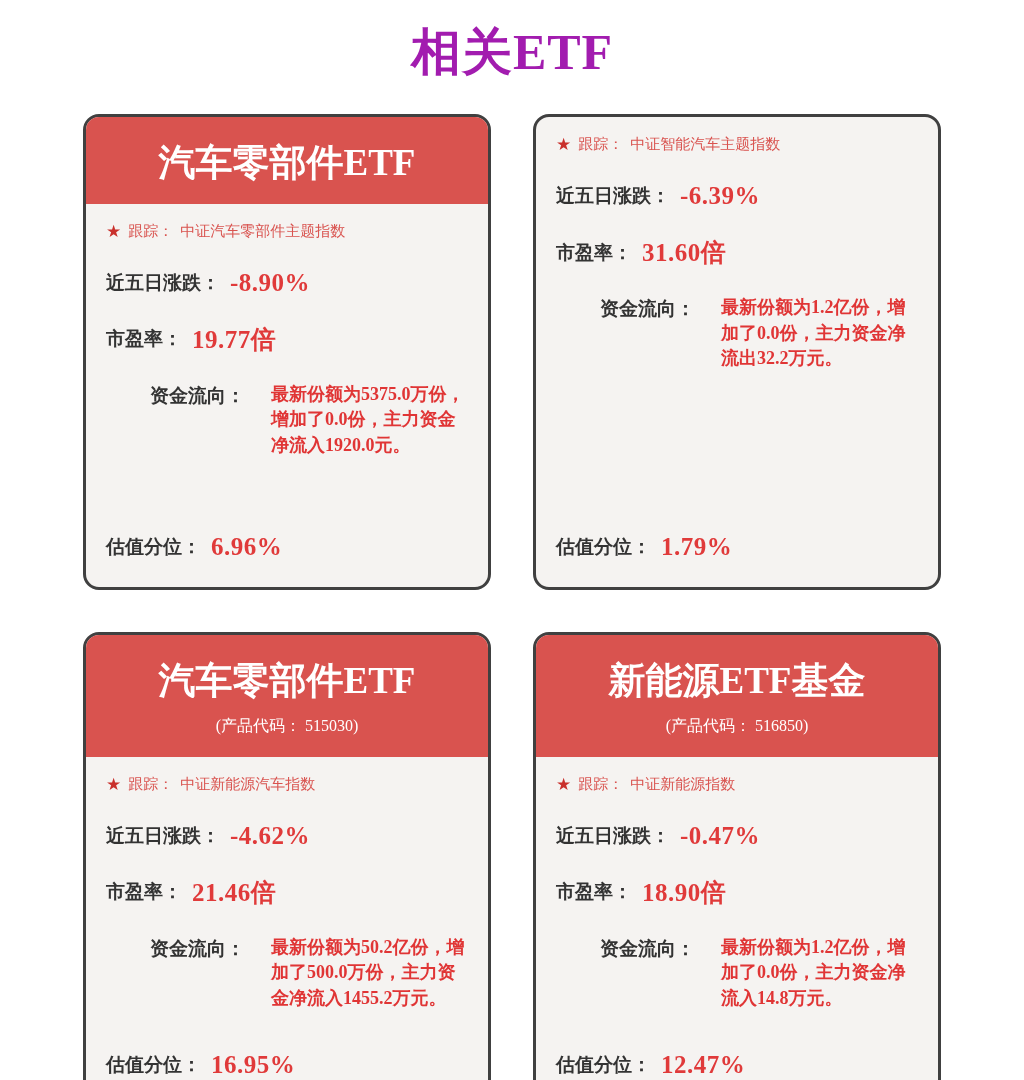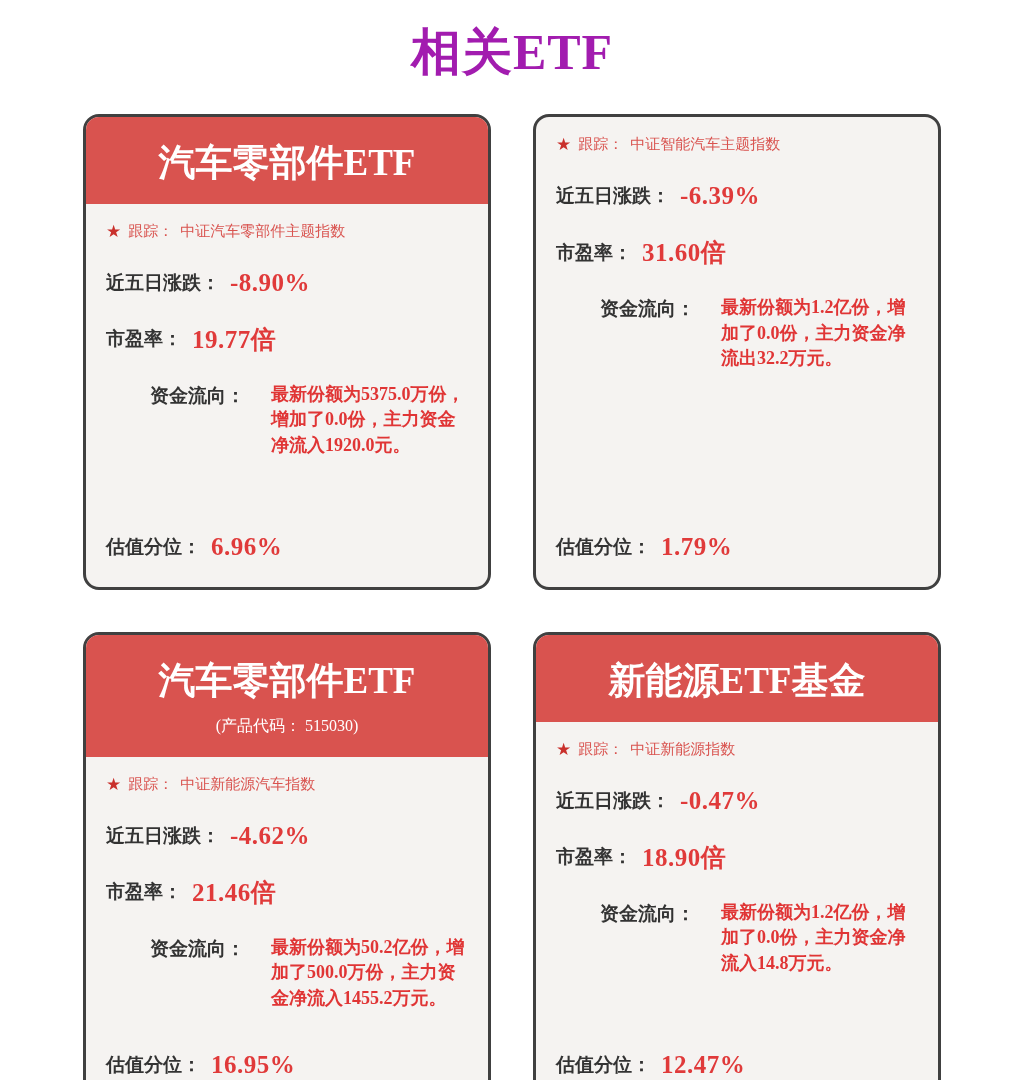--- a/index.html
+++ b/index.html
@@ -198,20 +198,21 @@
       <div class="row valuation-row">
         <span class="row-label">估值分位：</span>
         <span class="row-value">16.95%</span>
       </div>
     </div>
   </section>
 
   <section class="card">
     <header class="card-header">
       <div class="card-title">新能源ETF基金</div>
+      <div class="card-code">(产品代码： 516850)</div>
     </header>
     <div class="card-body">
       <div class="track-line">
         <span class="star-icon">★</span>
         <span class="track-label">跟踪：</span>
         <span class="track-index">中证新能源指数</span>
       </div>
       <div class="row">
         <span class="row-label">近五日涨跌：</span>
         <span class="row-value">-0.47%</span>

